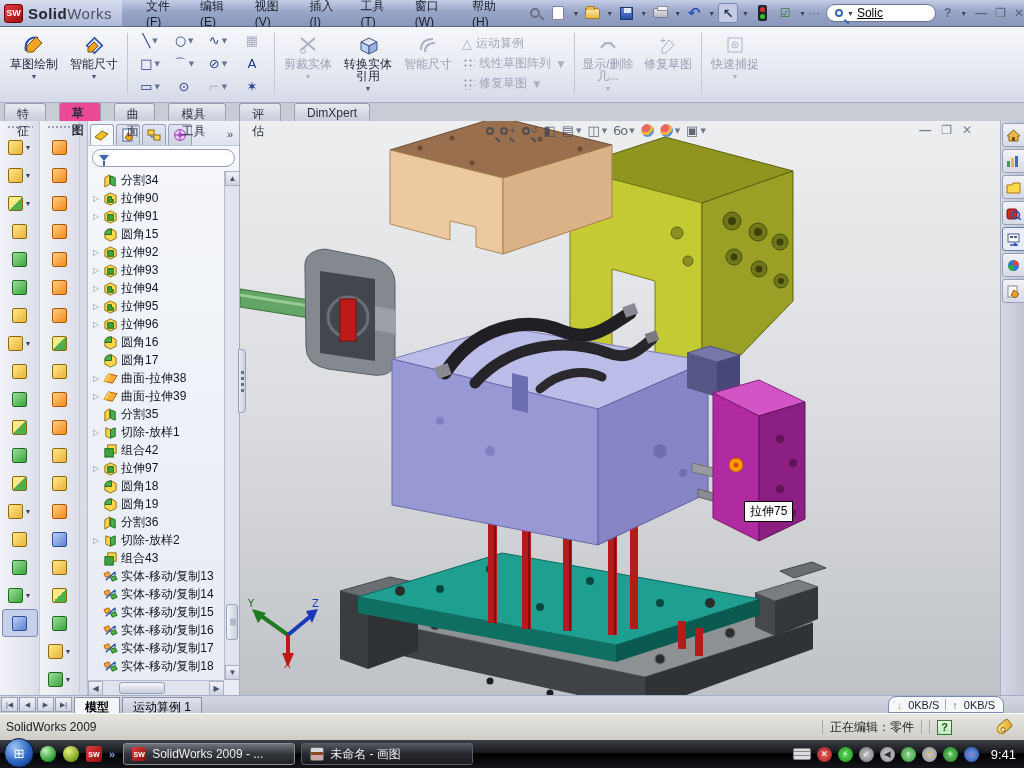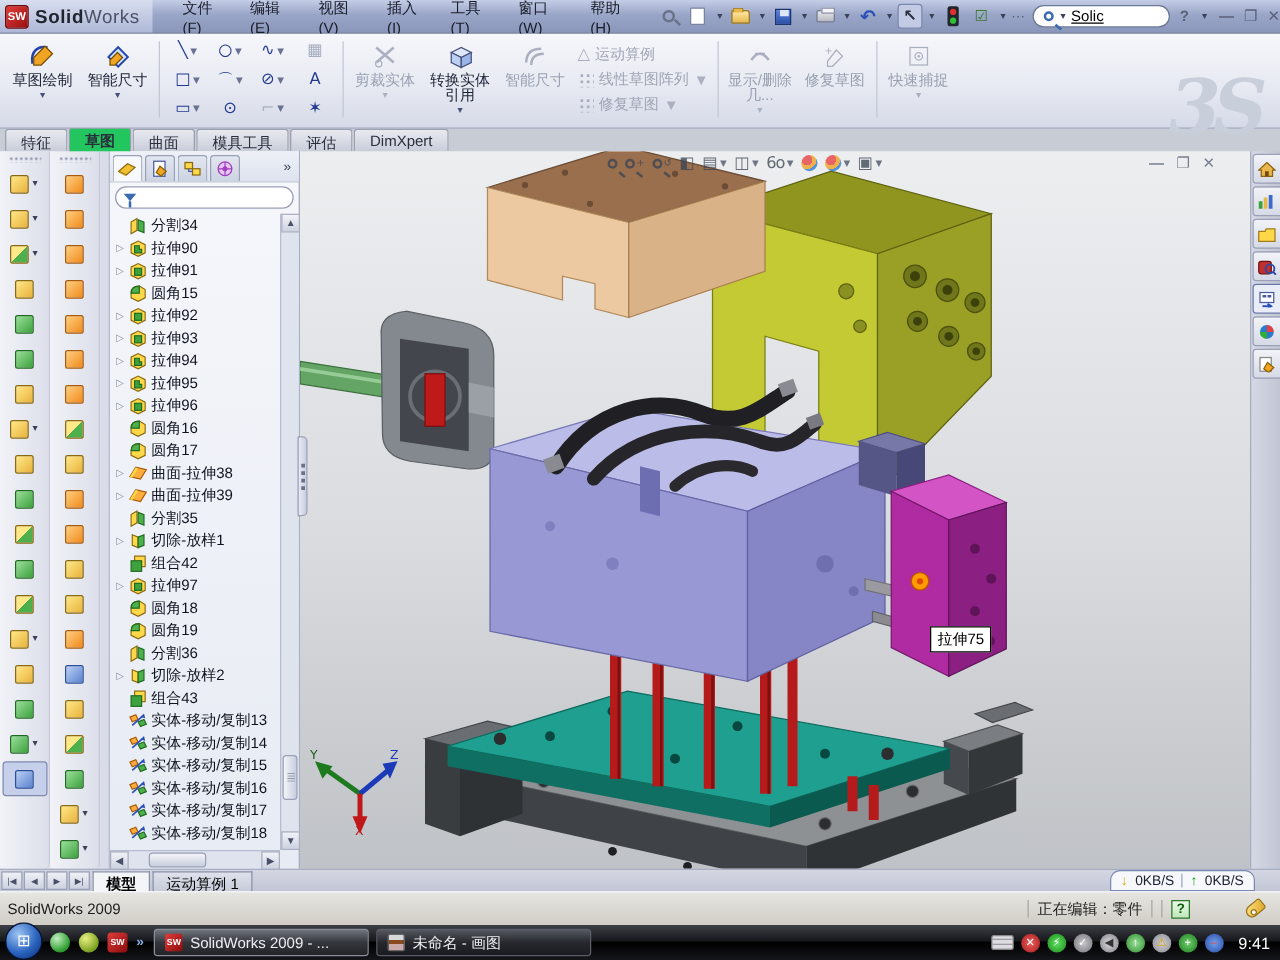--- a/index.html
+++ b/index.html
@@ -65,24 +65,24 @@
   .spc.gray { color:#a8aec0; }
   .stack3 { display:flex; flex-direction:column; justify-content:center; gap:3px; padding:0 4px; }
   .srow { display:flex; align-items:center; gap:4px; color:#a0a6b6; font-size:12px; white-space:nowrap; }
   .dotgrid { width:13px; height:13px; flex:none;
     background-image:radial-gradient(#a8aec0 1.2px, transparent 1.3px); background-size:5px 5px; background-position:1px 1px; }
   .warn-g { color:#a8aec0; font-size:13px; }
   .watermark { position:absolute; right:16px; top:24px; font-family:"DejaVu Serif",serif; font-style:italic;
     font-size:60px; color:#c9cedb; font-weight:bold; letter-spacing:-6px; }
 
   
-  .tabrow { position:absolute; left:0; top:103px; width:370px; height:18px; display:flex; align-items:flex-end; gap:1px; padding-left:4px; background:transparent; z-index:5; }
+  .tabrow { position:absolute; left:0; top:103px; width:370px; height:18px; display:flex; align-items:flex-end; gap:13px; padding-left:4px; background:transparent; z-index:5; }
   .mtab { padding:2px 12px; font-size:12px; color:#2a2f3c; background:linear-gradient(#e8eaf0,#c9cdd9);
     border:1px solid #9aa0b2; border-bottom:none; border-radius:3px 3px 0 0; height:18px; }
-  .mtab.active { background:#22c55e; font-weight:bold; height:19px; }
+  .mtab.active { background:#ec4899; font-weight:bold; height:19px; }
 
   
   .left-tools { position:absolute; left:0; top:121px; width:88px; height:574px;
     background:linear-gradient(90deg,#eceef5,#d9dce8); border-right:1px solid #b8bcd0; display:flex; }
   .tcol { width:40px; display:flex; flex-direction:column; align-items:center; padding-top:2px;
     background:linear-gradient(90deg,#f2f3f8,#dcdfea); border-right:1px solid #c6cad8; border-radius:0 0 4px 4px; }
   .grip { width:26px; height:5px; margin:2px 0 3px 0;
     background-image:radial-gradient(#9aa0b4 1px, transparent 1.2px); background-size:4px 4px; }
   .licon { width:36px; height:28px; display:flex; align-items:center; justify-content:center; gap:1px; border-radius:3px; }
   .licon.pressed { background:#c6d0ea; border:1px solid #7e8ab2; }
@@ -365,21 +365,20 @@
     <span class="ric">
       <svg width="22" height="22">
           <rect x="4" y="4" width="14" height="14" fill="none" stroke="#aab0c0"></rect>
           <circle cx="11" cy="11" r="3" fill="none" stroke="#aab0c0"></circle>
           <circle cx="11" cy="11" r="1" fill="#aab0c0"></circle>
         </svg>
     </span>
     <span class="lbl2">快速捕捉</span>
     <span class="ddb">▼</span>
   </div>
-  <div class="watermark">3S</div>
 </div>
 
 <div class="tabrow" id="tabrow">
     <span class="mtab">特征</span>
     <span class="mtab active">草图</span>
     <span class="mtab">曲面</span>
     <span class="mtab">模具工具</span>
     <span class="mtab">评估</span>
     <span class="mtab">DimXpert</span>
   </div>

